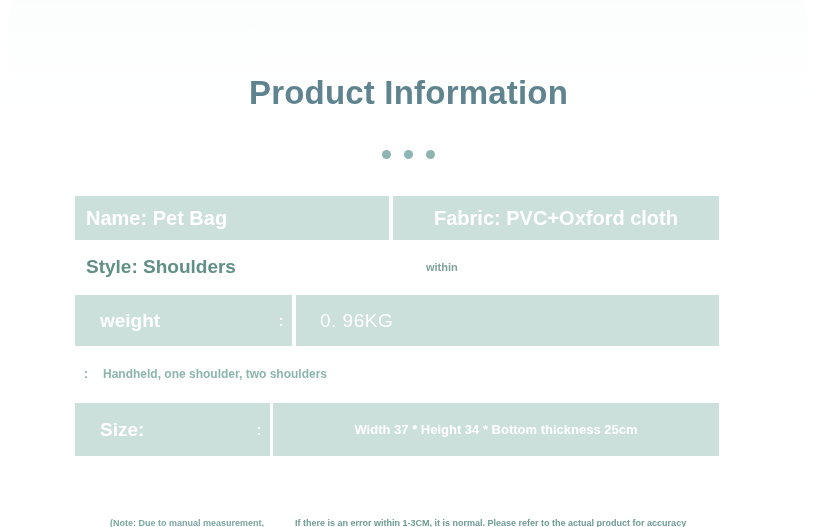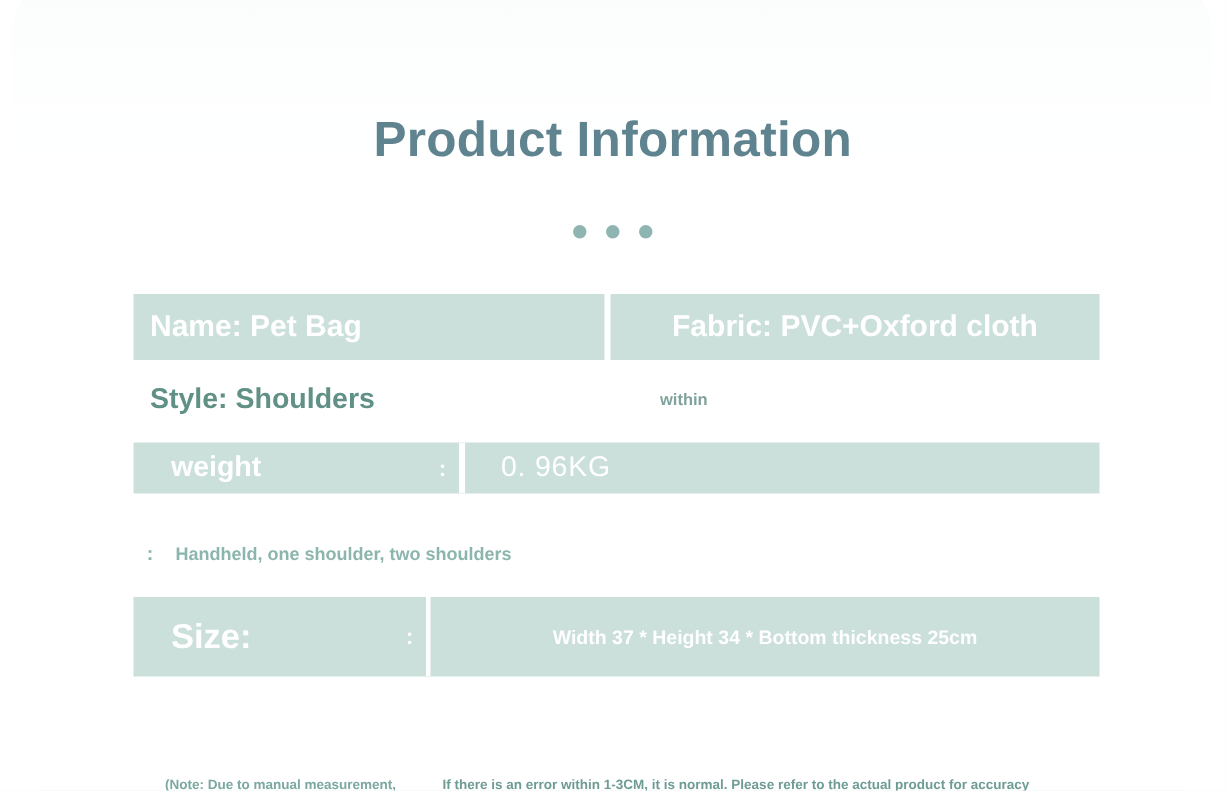--- a/index.html
+++ b/index.html
@@ -71,21 +71,21 @@
   #dots .dot {
     width: 9px;
     height: 9px;
     border-radius: 50%;
     background: #8fb5b2;
   }
 
   
   #spec-table {
     position: absolute;
-    left: 89px;
+    left: 75px;
     top: 196px;
     width: 644px;
   }
   .srow {
     position: relative;
     display: flex;
     box-sizing: border-box;
     overflow: hidden;
   }
   .srow.filled {
@@ -154,21 +154,21 @@
     top: 0;
     height: 47px;
     display: flex;
     align-items: center;
     font-size: 11px;
     font-weight: bold;
     color: #6f9c94;
   }
 
   
-  #row-weight { height: 34px; margin-bottom: 16px; }
+  #row-weight { height: 51px; margin-bottom: 4px; }
   #row-weight .label {
     width: 195px;
     padding-left: 25px;
     font-size: 19px;
     font-weight: bold;
     color: #ffffff;
   }
   #row-weight .colon {
     width: 22px;
     justify-content: center;
@@ -209,21 +209,21 @@
     font-size: 12px;
     font-weight: bold;
     color: #8cb6ad;
   }
 
   
   #row-size { height: 53px; }
   #row-size .label {
     width: 173px;
     padding-left: 25px;
-    font-size: 23px;
+    font-size: 19px;
     font-weight: bold;
     color: #ffffff;
   }
   #row-size .colon {
     width: 22px;
     justify-content: center;
     font-size: 15px;
     font-weight: bold;
     color: #ffffff;
   }

